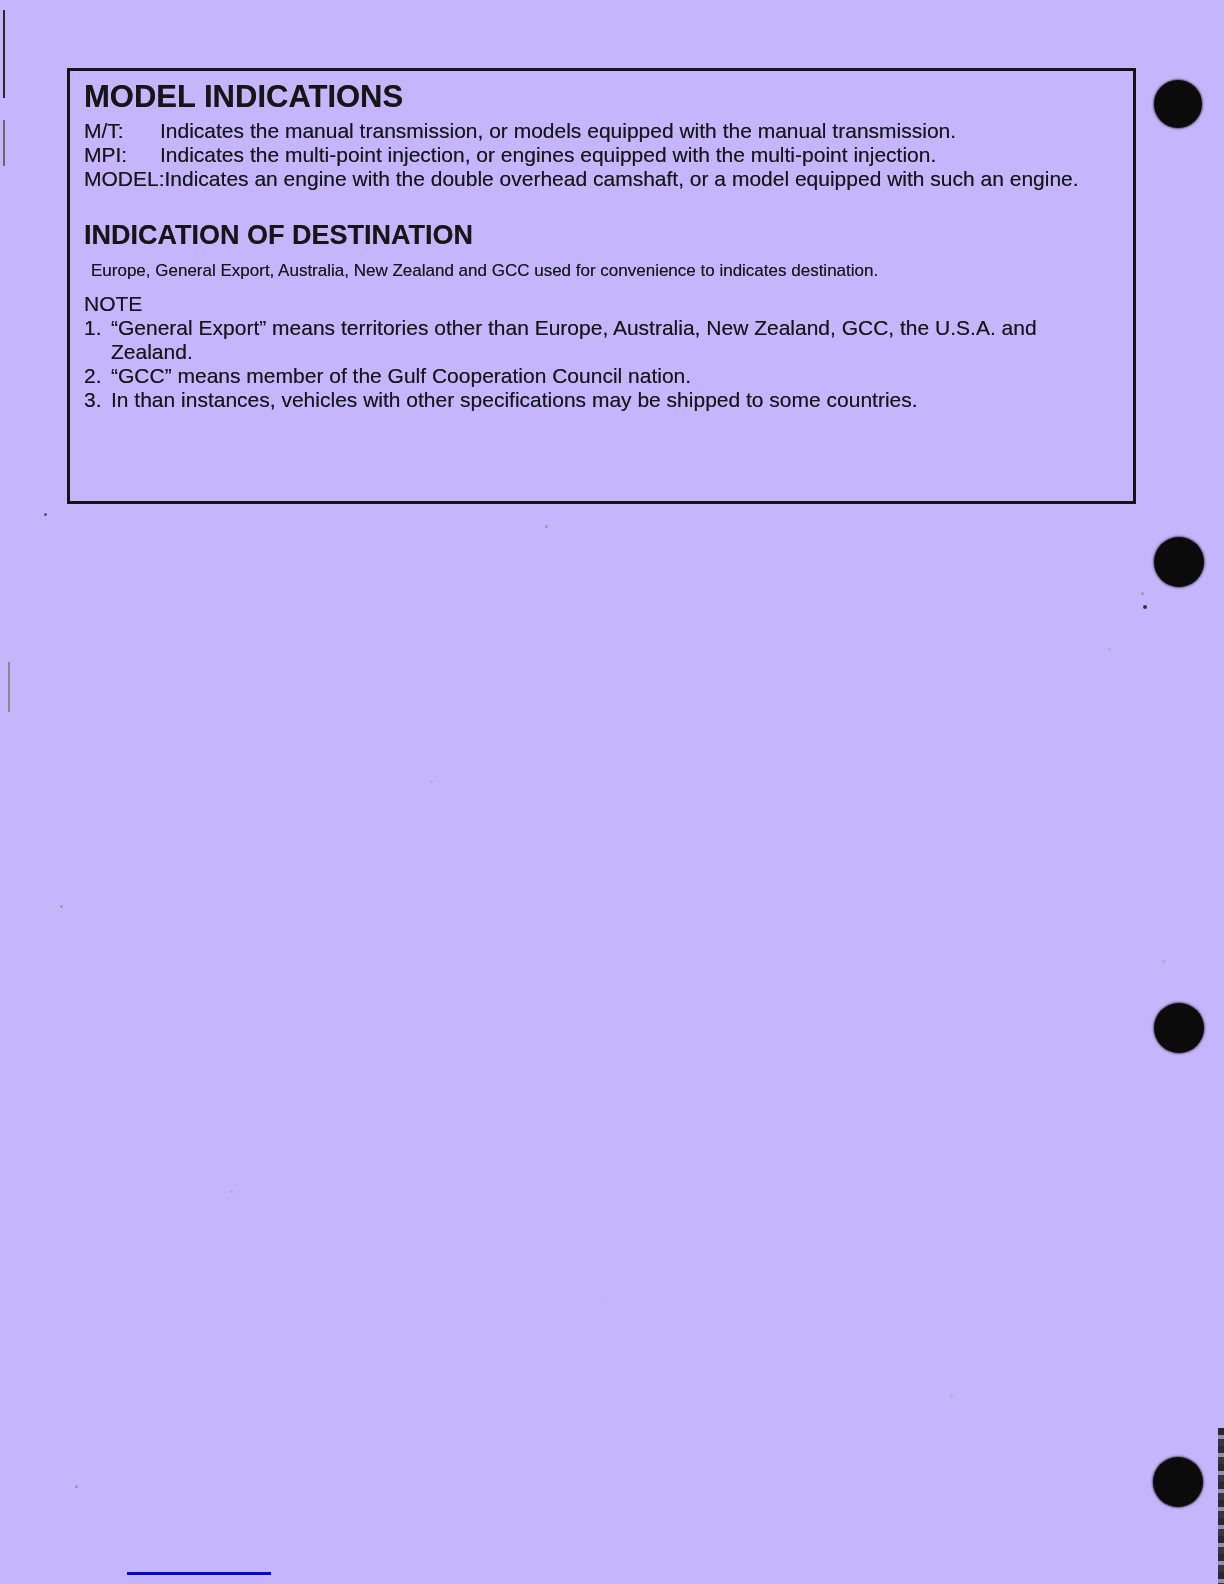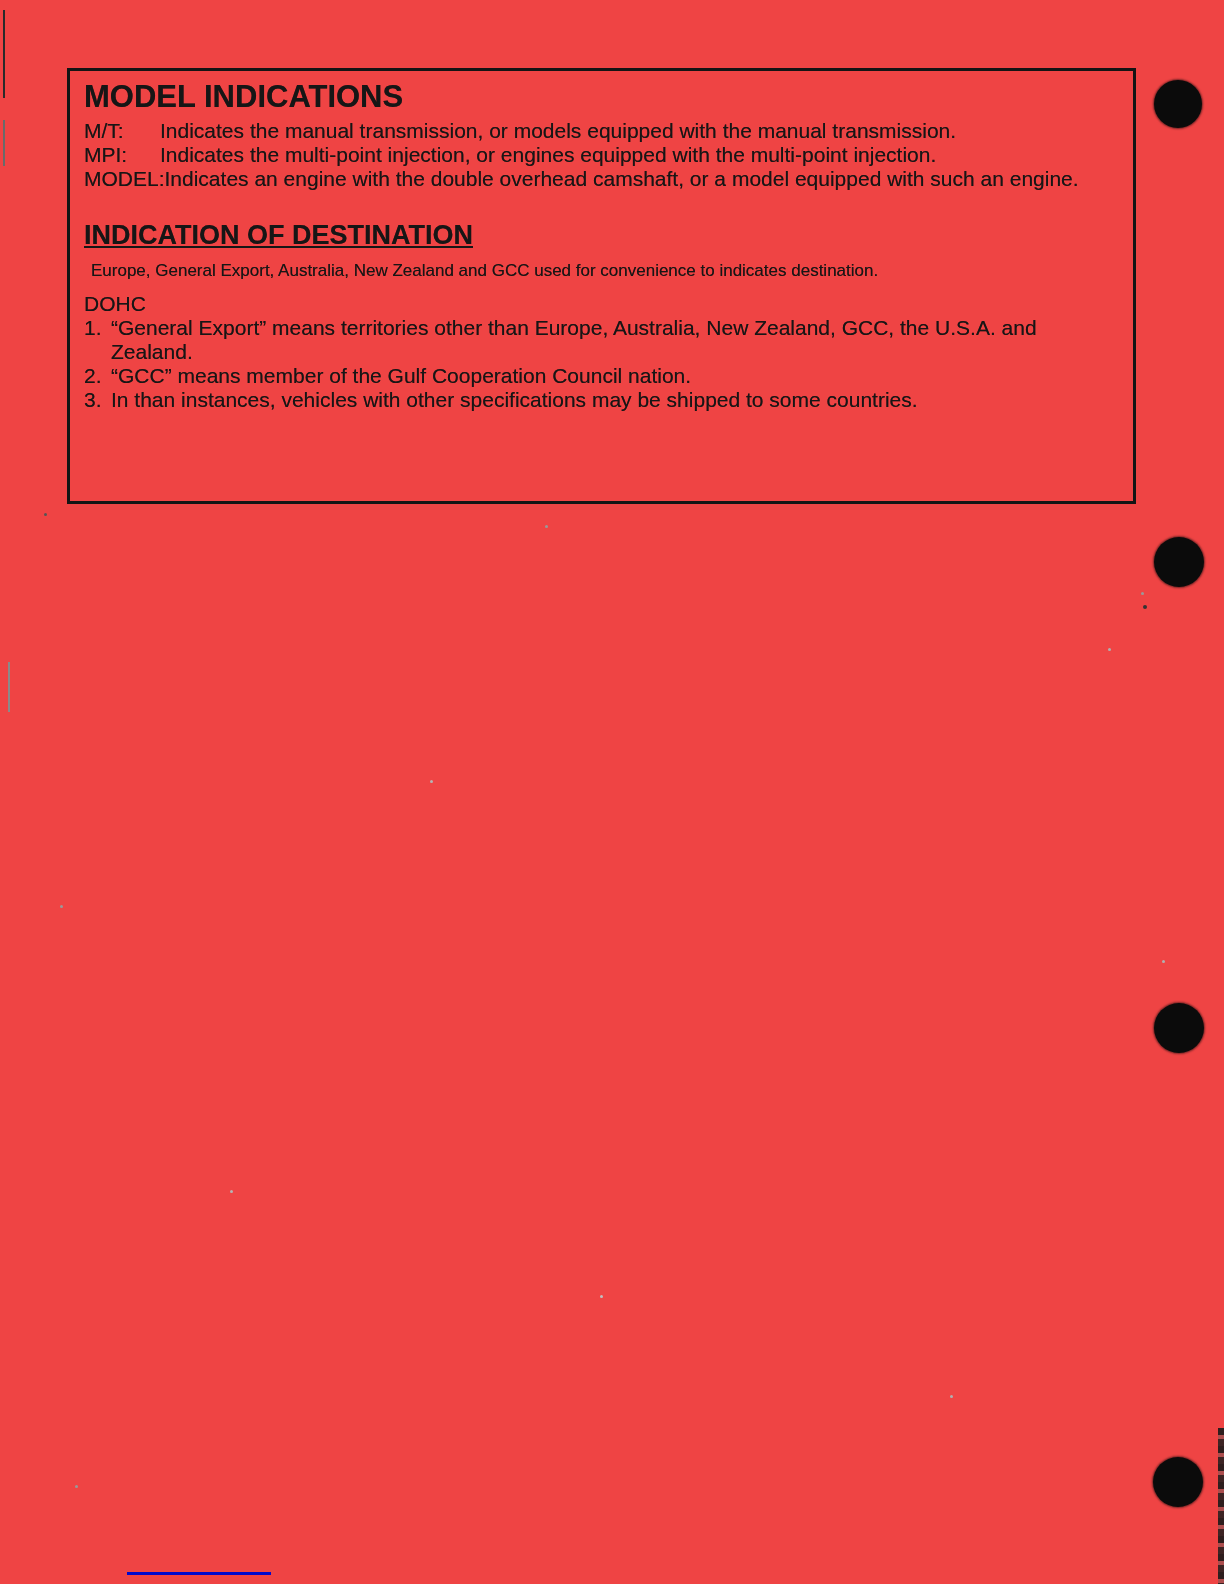--- a/index.html
+++ b/index.html
@@ -4,21 +4,21 @@
 <style>
   html, body {
     margin: 0;
     padding: 0;
     background: #ffffff;
   }
   .page {
     position: relative;
     width: 1224px;
     height: 1584px;
-    background: #ef4444;
+    background: #c4b5fd;
     overflow: hidden;
     font-family: "Liberation Sans", "DejaVu Sans", sans-serif;
     color: #161616;
   }
   
   .content-box {
     position: absolute;
     left: 67px;
     top: 68px;
     width: 1069px;
@@ -56,21 +56,20 @@
     flex: 0 0 76px;
   }
   .def-row .def {
     flex: 1;
   }
   h2.section-title {
     margin: 31px 0 0 0;
     font-size: 27px;
     line-height: 27px;
     font-weight: 700;
-    text-decoration: underline;
   }
   p.dest-intro {
     margin: 10px 0 0 7px;
     font-size: 17px;
     line-height: 23px;
   }
   .note-label {
     margin-top: 10px;
     font-size: 21px;
     line-height: 24px;
@@ -168,21 +167,21 @@
       <div class="def-row">
         <span class="term scan-text">MODEL:</span>
         <span class="def scan-text">Indicates an engine with the double overhead camshaft, or a model equipped with such an engine.</span>
       </div>
     </div>
 
     <h2 class="section-title scan-text">INDICATION OF DESTINATION</h2>
 
     <p class="dest-intro scan-text">Europe, General Export, Australia, New Zealand and GCC used for convenience to indicates destination.</p>
 
-    <div class="note-label scan-text">DOHC</div>
+    <div class="note-label scan-text">NOTE</div>
 
     <div class="note-list">
       <div class="note-row">
         <span class="note-num scan-text">1.</span>
         <div class="note-text">
           <div class="scan-text">“General Export” means territories other than Europe, Australia, New Zealand, GCC, the U.S.A. and</div>
           <div class="scan-text">Zealand.</div>
         </div>
       </div>
       <div class="note-row">

